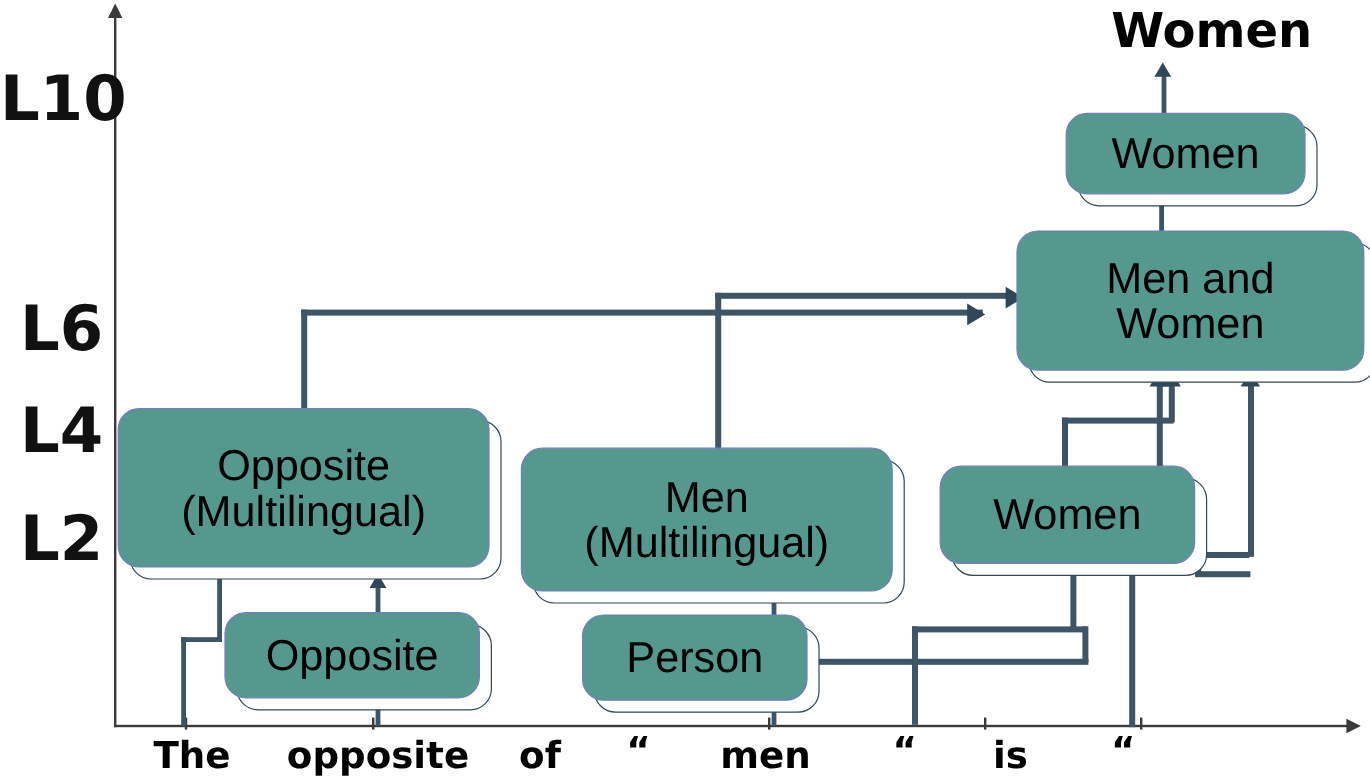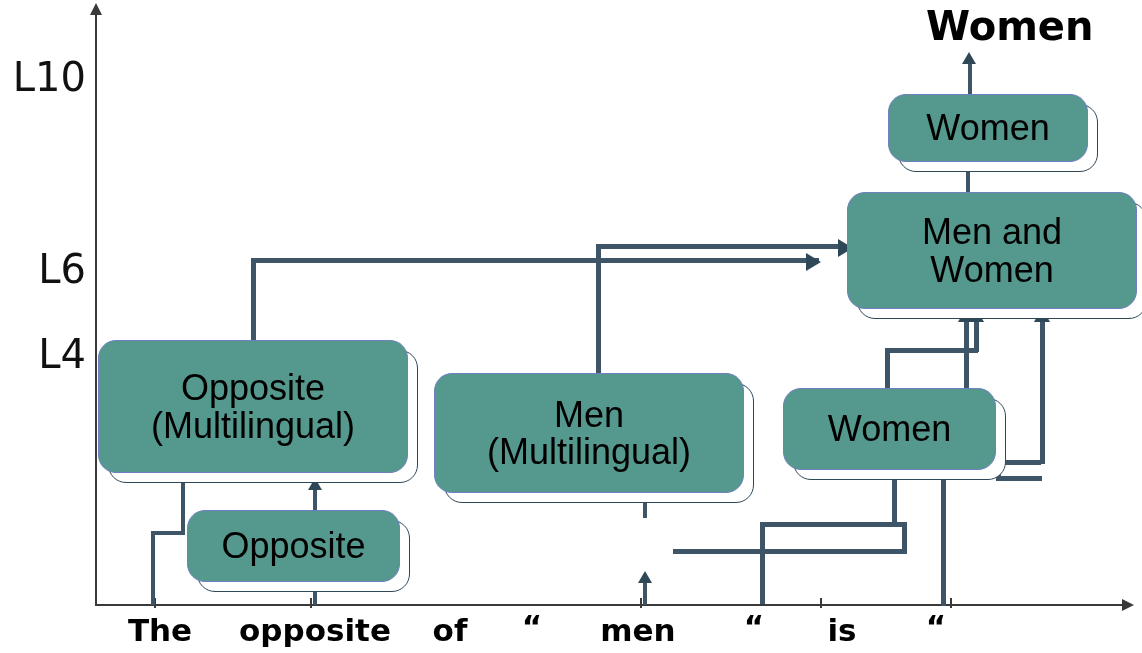--- a/index.html
+++ b/index.html
@@ -5,22 +5,22 @@
   html,body{margin:0;padding:0;background:#ffffff;}
   body{width:1142px;height:653px;overflow:hidden;font-family:"Liberation Sans",sans-serif;}
   #stage{position:relative;width:1142px;height:653px;background:#fff;}
 
   
   .axis-line{position:absolute;background:#3a3a3a;}
 
   .ylabel{
     position:absolute;
     font-family:"DejaVu Sans",sans-serif;
-    font-size:40px;
-    font-weight:400;
+    font-size:52px;
+    font-weight:700;
     color:#111;
     text-align:right;
     white-space:nowrap;
     line-height:1;
   }
   .xlabel{
     position:absolute;
     font-family:"DejaVu Sans",sans-serif;
     font-size:31px;
     font-weight:700;
@@ -125,20 +125,21 @@
 
   <div class="axis-line" style="left:95px;top:14px;width:2px;height:592px;"></div>
   <div class="axis-arrow-up" style="left:90px;top:3px;"></div>
 
   <div class="axis-line" style="left:95px;top:604px;width:1030px;height:2px;"></div>
   <div class="axis-arrow-right" style="left:1122px;top:599px;"></div>
 
   <div class="ylabel" style="left:0px;top:57px;width:86px;">L10</div>
   <div class="ylabel" style="left:0px;top:249px;width:86px;">L6</div>
   <div class="ylabel" style="left:0px;top:334px;width:86px;">L4</div>
+  <div class="ylabel" style="left:0px;top:424px;width:86px;">L2</div>
 
   <div class="xtick" style="left:154px;top:598px;height:10px;"></div>
   <div class="xtick" style="left:310px;top:598px;height:10px;"></div>
   <div class="xtick" style="left:640px;top:598px;height:10px;"></div>
   <div class="xtick" style="left:820px;top:598px;height:10px;"></div>
   <div class="xtick" style="left:950px;top:598px;height:10px;"></div>
 
   <div class="xlabel" style="left:120px;top:615px;width:80px;">The</div>
   <div class="xlabel" style="left:230px;top:615px;width:170px;">opposite</div>
   <div class="xlabel" style="left:420px;top:615px;width:60px;">of</div>
@@ -220,20 +221,26 @@
   </div>
 
   <div class="node" style="left:434px;top:373px;width:310px;height:120px;">
     <div class="shadow"></div>
     <div class="card">
       <span class="lbl">Men
 (Multilingual)</span>
     </div>
   </div>
 
+  <div class="node small" style="left:485px;top:512px;width:188px;height:72px;">
+    <div class="shadow"></div>
+    <div class="card">
+      <span class="lbl">Person</span>
+    </div>
+  </div>
 
   <div class="node small" style="left:783px;top:388px;width:213px;height:82px;">
     <div class="shadow"></div>
     <div class="card">
       <span class="lbl">Women</span>
     </div>
   </div>
 
   <div class="node" style="left:815px;top:192px;width:290px;height:117px;margin-left:32px;">
     <div class="shadow"></div>

